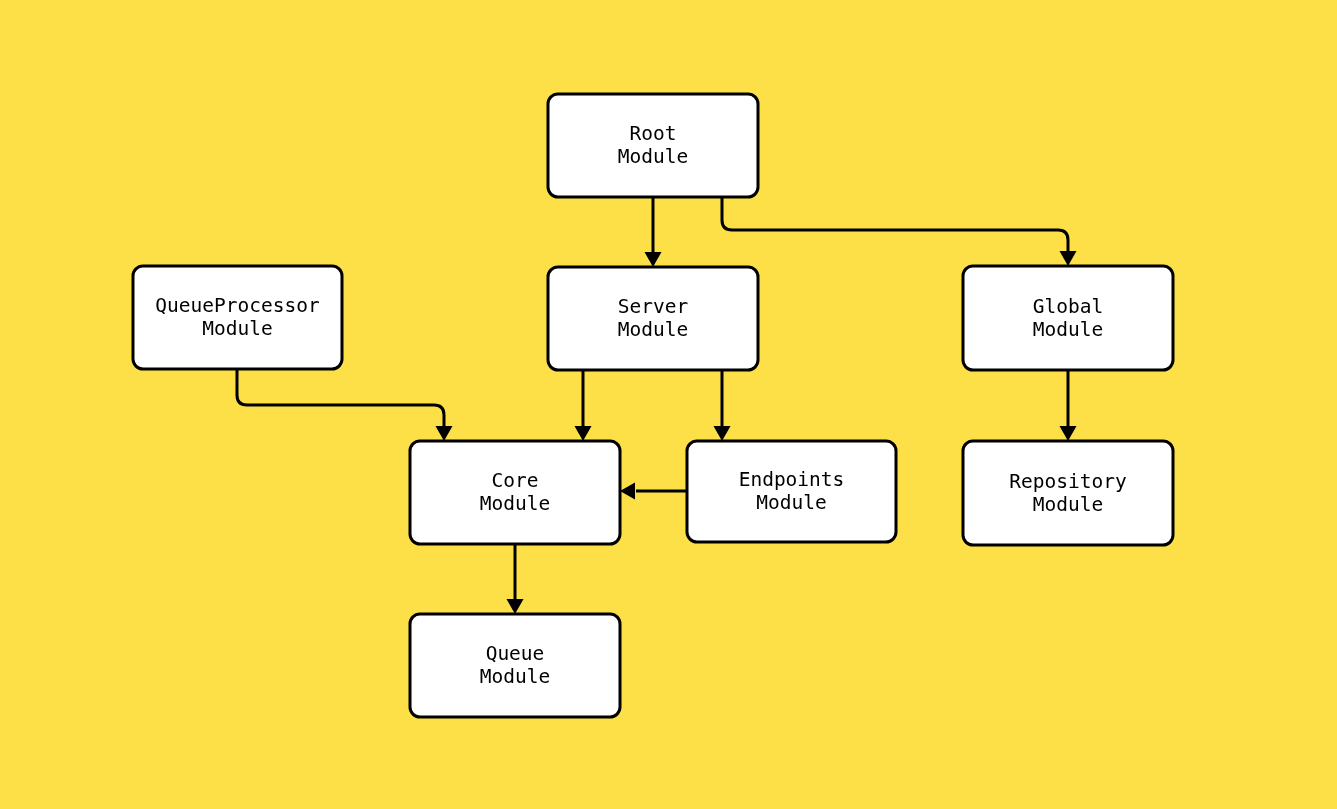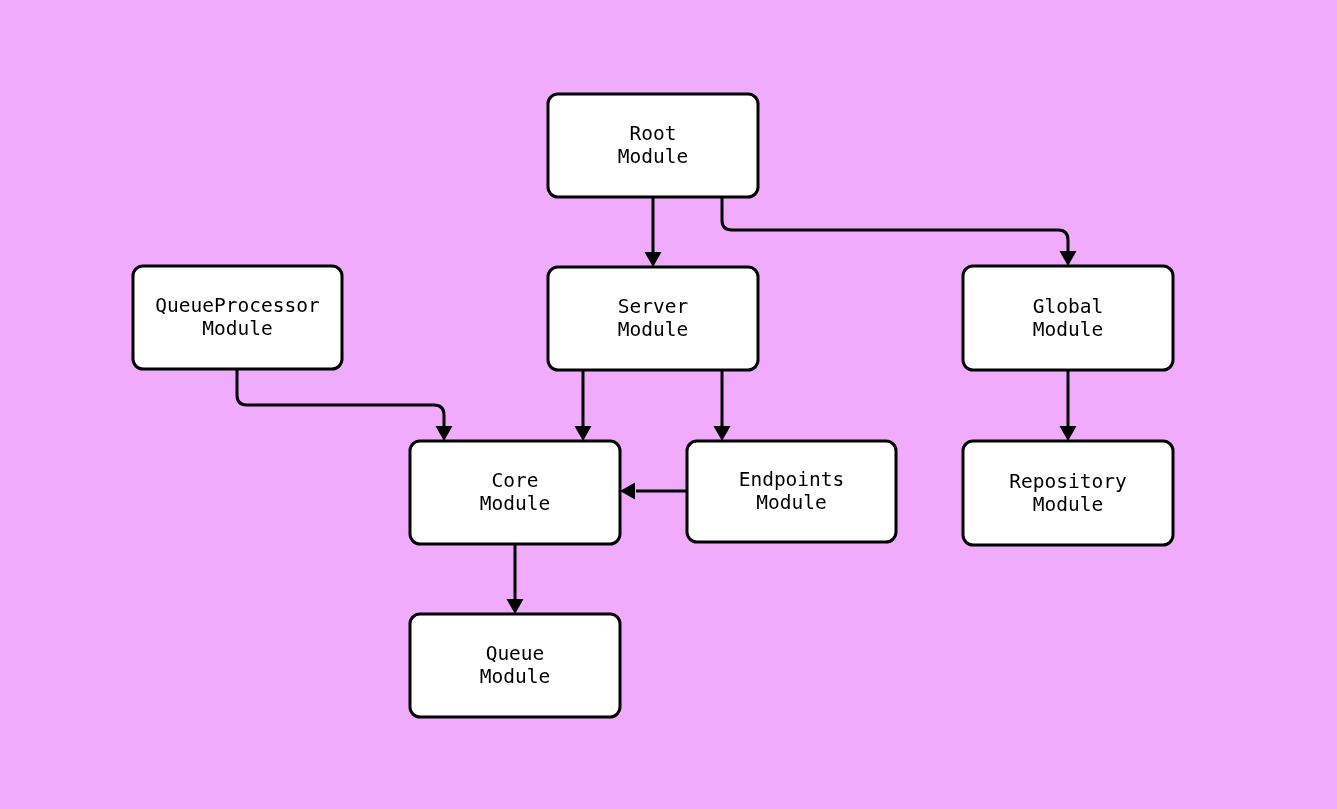--- a/index.html
+++ b/index.html
@@ -4,21 +4,21 @@
 <style>
   html, body {
     margin: 0;
     padding: 0;
     background: #ffffff;
   }
   #diagram-root {
     position: relative;
     width: 1337px;
     height: 809px;
-    background: #f0abfc;
+    background: #fde047;
     overflow: hidden;
     font-family: "DejaVu Sans Mono", "Liberation Mono", monospace;
   }
   #diagram-svg {
     position: absolute;
     left: 0;
     top: 0;
     width: 1337px;
     height: 809px;
     display: block;

